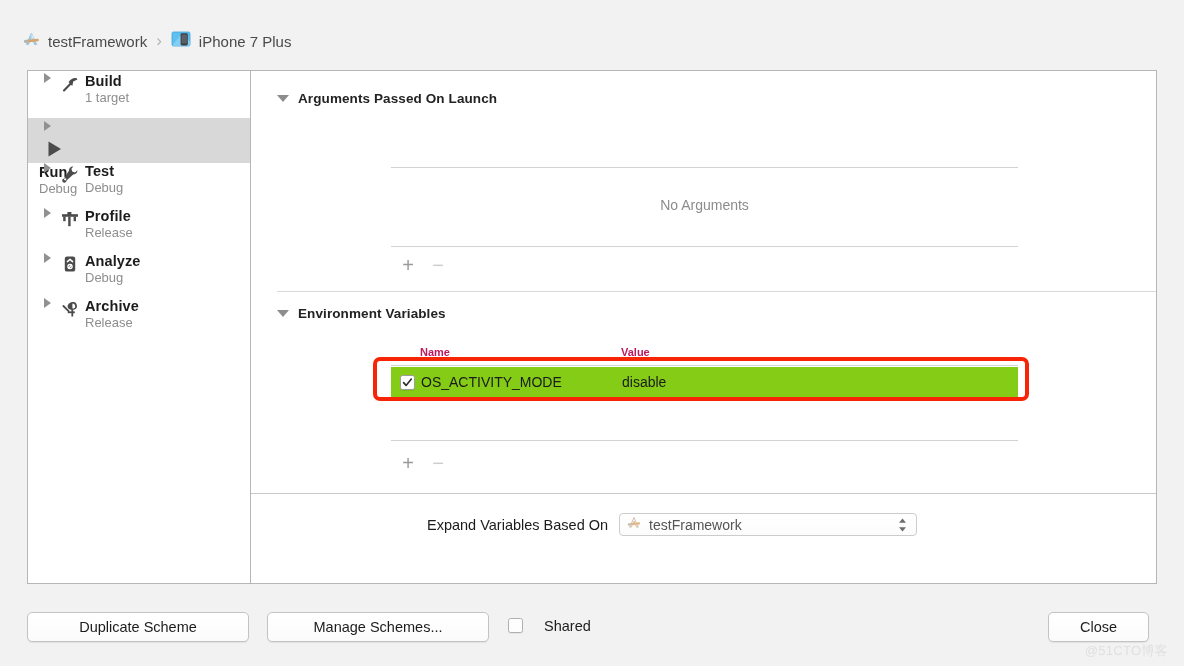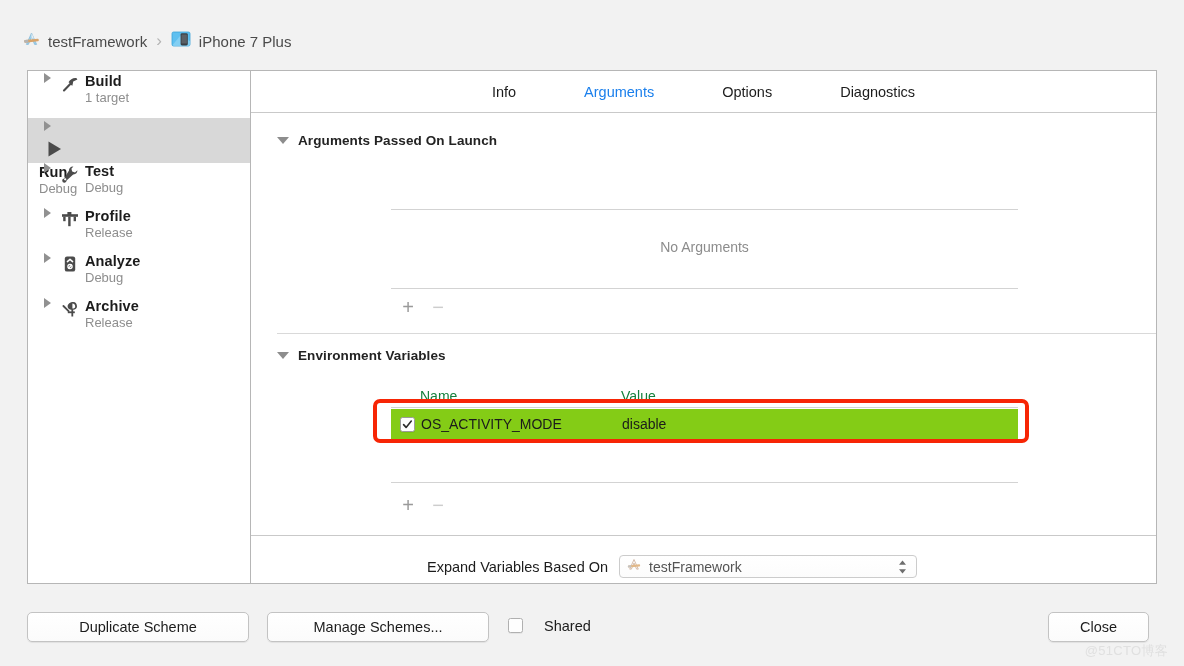--- a/index.html
+++ b/index.html
@@ -182,22 +182,23 @@
     justify-content: center;
     font-size: 20px;
     color: #9a9a9a;
     font-weight: 300;
     cursor: default;
   }
   .pm-btn.disabled { color: #cdcdcd; }
 
   .colhead {
     position: absolute;
-    font-size: 14px;
-    color: #15803d;
+    font-size: 11px;
+    color: #be185d;
+    font-weight: bold;
   }
 
   .env-row {
     position: absolute;
     background: #84cc16;
     display: flex;
     align-items: center;
     box-sizing: border-box;
   }
   .cb {
@@ -453,26 +454,20 @@
       <span class="scheme-text">
         <span class="scheme-title">Archive</span>
         <span class="scheme-sub">Release</span>
       </span>
     </div>
 
   </div>
 
   <div id="content">
 
-    <div id="tabbar">
-      <div class="tab">Info</div>
-      <div class="tab active">Arguments</div>
-      <div class="tab">Options</div>
-      <div class="tab">Diagnostics</div>
-    </div>
 
     <div id="pane">
 
       <div class="section-head" style="position:absolute; left:26px; top:20px;">
         <span class="tri-down"></span>
         <span>Arguments Passed On Launch</span>
       </div>
 
       <div class="tbl" style="left:140px; top:96px; width:627px; height:80px;">
         <div class="empty-msg" style="top:29px;">No Arguments</div>

